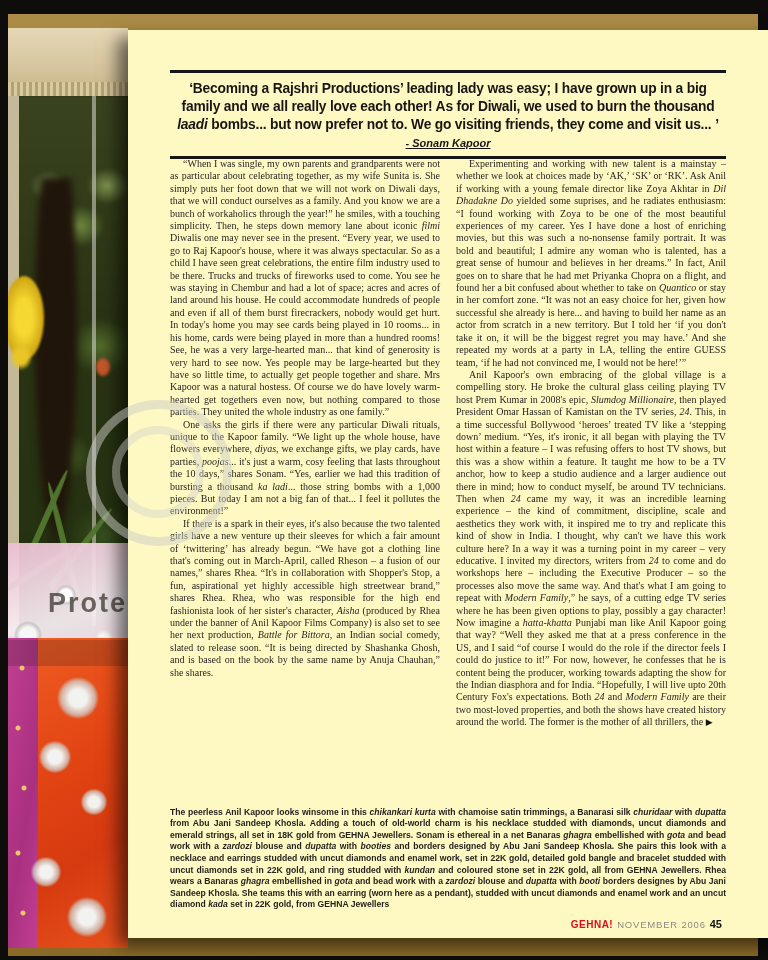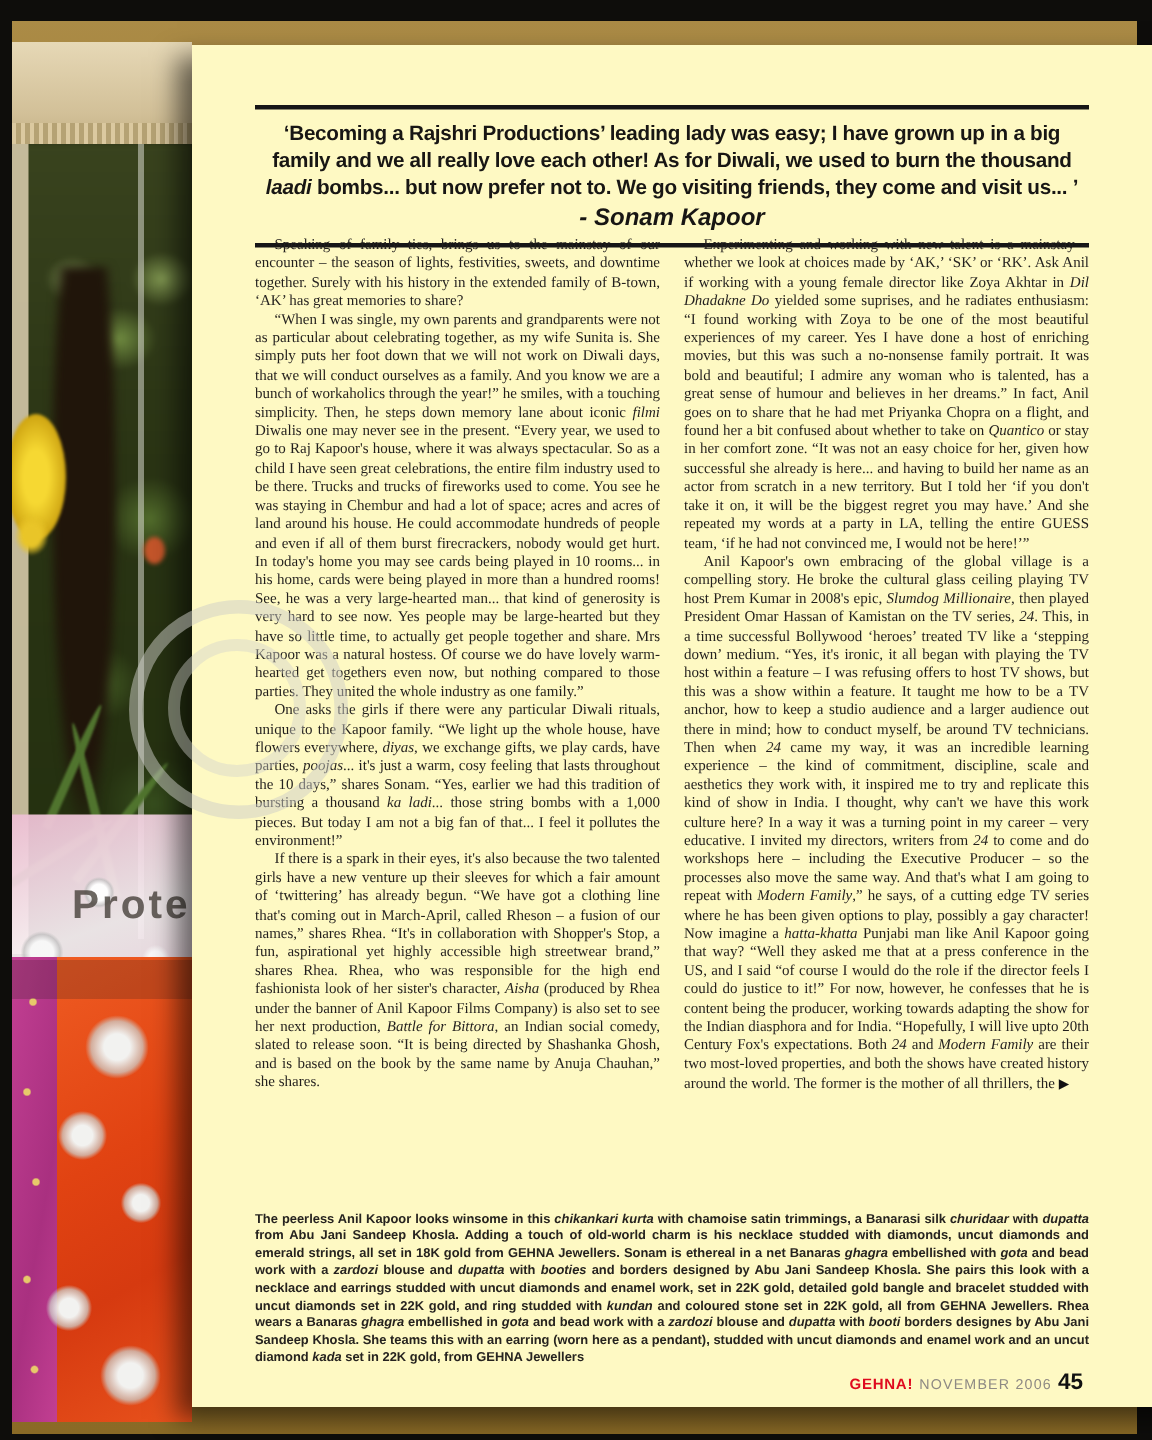--- a/index.html
+++ b/index.html
@@ -74,33 +74,33 @@
      border:8px solid rgba(210,210,205,.42);}
   
   .page{position:absolute;left:128px;top:30px;width:682px;height:908px;background:#fef9c3;z-index:2;
         box-shadow:-10px 8px 16px rgba(0,0,0,.55);}
   .page-inner{position:absolute;left:42px;top:0;width:556px;height:100%;}
   .quote-block{position:absolute;left:0;top:40px;width:556px;text-align:center;
         font-family:"Liberation Sans",sans-serif;}
   .quote-rule{border:0;border-top:3px solid #161616;margin:0;}
   .quote-text{margin:7px 6px 3px 6px;font-weight:bold;font-size:13.8px;line-height:1.3;
         letter-spacing:-0.2px;color:#181614;}
-  .quote-attr{margin:0 0 7px 0;font-weight:bold;font-style:italic;font-size:16px;color:#181614;}
+  .quote-attr{margin:0 0 7px 0;font-weight:bold;font-style:italic;font-size:11px;color:#181614;text-decoration:underline;}
   .article{position:absolute;left:0;top:128px;width:556px;height:646px;overflow:hidden;
         display:flex;gap:16px;}
   .col{width:270px;font-size:10px;line-height:12.4px;text-align:justify;color:#221f1d;}
   .col p{margin:0;text-indent:13px;}
   .cont-arrow{font-size:9px;color:#111;font-style:normal;}
   .caption{position:absolute;left:0;top:768px;width:556px;font-family:"Liberation Sans",sans-serif;
         font-weight:bold;font-size:8.6px;line-height:11.6px;text-align:justify;color:#26231f;}
   .footer{position:absolute;right:4px;bottom:8px;font-family:"Liberation Sans",sans-serif;
         font-size:10px;white-space:nowrap;}
   .footer .mag{color:#df0a1e;font-weight:bold;letter-spacing:.5px;}
   .footer .issue{color:#8e8a84;letter-spacing:.8px;margin:0 4px;font-size:9.5px;}
-  .footer .pnum{color:#111;font-weight:bold;font-size:15px;}
+  .footer .pnum{color:#111;font-weight:bold;font-size:11px;}
 </style>
 </head>
 <body>
 
 <div class="canvas">
   <div class="gold-mat"></div>
 
   <div class="photo-strip">
     <div class="foliage"></div>
     <div class="frame-pale"></div>
@@ -132,21 +132,20 @@
 
       <div class="quote-block">
         <hr class="quote-rule">
         <p class="quote-text">‘Becoming a Rajshri Productions’ leading lady was easy; I have grown up in a big family and we all really love each other! As for Diwali, we used to burn the thousand <em>laadi</em> bombs... but now prefer not to. We go visiting friends, they come and visit us... ’</p>
         <p class="quote-attr">- Sonam Kapoor</p>
         <hr class="quote-rule">
       </div>
 
       <div class="article">
         <div class="col">
-          <p>Speaking of family ties, brings us to the mainstay of our encounter – the season of lights, festivities, sweets, and downtime together. Surely with his history in the extended family of B-town, ‘AK’ has great memories to share?</p>
           <p>“When I was single, my own parents and grandparents were not as particular about celebrating together, as my wife Sunita is. She simply puts her foot down that we will not work on Diwali days, that we will conduct ourselves as a family. And you know we are a bunch of workaholics through the year!” he smiles, with a touching simplicity. Then, he steps down memory lane about iconic <em>filmi</em> Diwalis one may never see in the present. “Every year, we used to go to Raj Kapoor's house, where it was always spectacular. So as a child I have seen great celebrations, the entire film industry used to be there. Trucks and trucks of fireworks used to come. You see he was staying in Chembur and had a lot of space; acres and acres of land around his house. He could accommodate hundreds of people and even if all of them burst firecrackers, nobody would get hurt. In today's home you may see cards being played in 10 rooms... in his home, cards were being played in more than a hundred rooms! See, he was a very large-hearted man... that kind of generosity is very hard to see now. Yes people may be large-hearted but they have so little time, to actually get people together and share. Mrs Kapoor was a natural hostess. Of course we do have lovely warm-hearted get togethers even now, but nothing compared to those parties. They united the whole industry as one family.”</p>
           <p>One asks the girls if there were any particular Diwali rituals, unique to the Kapoor family. “We light up the whole house, have flowers everywhere, <em>diyas</em>, we exchange gifts, we play cards, have parties, <em>poojas</em>... it's just a warm, cosy feeling that lasts throughout the 10 days,” shares Sonam. “Yes, earlier we had this tradition of bursting a thousand <em>ka ladi</em>... those string bombs with a 1,000 pieces. But today I am not a big fan of that... I feel it pollutes the environment!”</p>
           <p>If there is a spark in their eyes, it's also because the two talented girls have a new venture up their sleeves for which a fair amount of ‘twittering’ has already begun. “We have got a clothing line that's coming out in March-April, called Rheson – a fusion of our names,” shares Rhea. “It's in collaboration with Shopper's Stop, a fun, aspirational yet highly accessible high streetwear brand,” shares Rhea. Rhea, who was responsible for the high end fashionista look of her sister's character, <em>Aisha</em> (produced by Rhea under the banner of Anil Kapoor Films Company) is also set to see her next production, <em>Battle for Bittora</em>, an Indian social comedy, slated to release soon. “It is being directed by Shashanka Ghosh, and is based on the book by the same name by Anuja Chauhan,” she shares.</p>
         </div>
         <div class="col">
           <p>Experimenting and working with new talent is a mainstay – whether we look at choices made by ‘AK,’ ‘SK’ or ‘RK’. Ask Anil if working with a young female director like Zoya Akhtar in <em>Dil Dhadakne Do</em> yielded some suprises, and he radiates enthusiasm: “I found working with Zoya to be one of the most beautiful experiences of my career. Yes I have done a host of enriching movies, but this was such a no-nonsense family portrait. It was bold and beautiful; I admire any woman who is talented, has a great sense of humour and believes in her dreams.” In fact, Anil goes on to share that he had met Priyanka Chopra on a flight, and found her a bit confused about whether to take on <em>Quantico</em> or stay in her comfort zone. “It was not an easy choice for her, given how successful she already is here... and having to build her name as an actor from scratch in a new territory. But I told her ‘if you don't take it on, it will be the biggest regret you may have.’ And she repeated my words at a party in LA, telling the entire GUESS team, ‘if he had not convinced me, I would not be here!’”</p>
           <p><span>Anil Kapoor's own embracing of the global village is a compelling story. He broke the cultural glass ceiling playing TV host Prem Kumar in 2008's epic, <em>Slumdog Millionaire</em>, then played President Omar Hassan of Kamistan on the TV series, <em>24</em>. This, in a time successful Bollywood ‘heroes’ treated TV like a ‘stepping down’ medium. “Yes, it's ironic, it all began with playing the TV host within a feature – I was refusing offers to host TV shows, but this was a show within a feature. It taught me how to be a TV anchor, how to keep a studio audience and a larger audience out there in mind; how to conduct myself, be around TV technicians. Then when <em>24</em> came my way, it was an incredible learning experience – the kind of commitment, discipline, scale and aesthetics they work with, it inspired me to try and replicate this kind of show in India. I thought, why can't we have this work culture here? In a way it was a turning point in my career – very educative. I invited my directors, writers from <em>24</em> to come and do workshops here – including the Executive Producer – so the processes also move the same way. And that's what I am going to repeat with <em>Modern Family</em>,” he says, of a cutting edge TV series where he has been given options to play, possibly a gay character! Now imagine a <em>hatta-khatta</em> Punjabi man like Anil Kapoor going that way? “Well they asked me that at a press conference in the US, and I said “of course I would do the role if the director feels I could do justice to it!” For now, however, he confesses that he is content being the producer, working towards adapting the show for the Indian diasphora and for India. “Hopefully, I will live upto 20th Century Fox's expectations. Both <em>24</em> and <em>Modern Family</em> are their two most-loved properties, and both the shows have created history around the world. The former is the mother of all thrillers, the</span> <span class="cont-arrow">▶</span></p>
         </div>
       </div>
 

